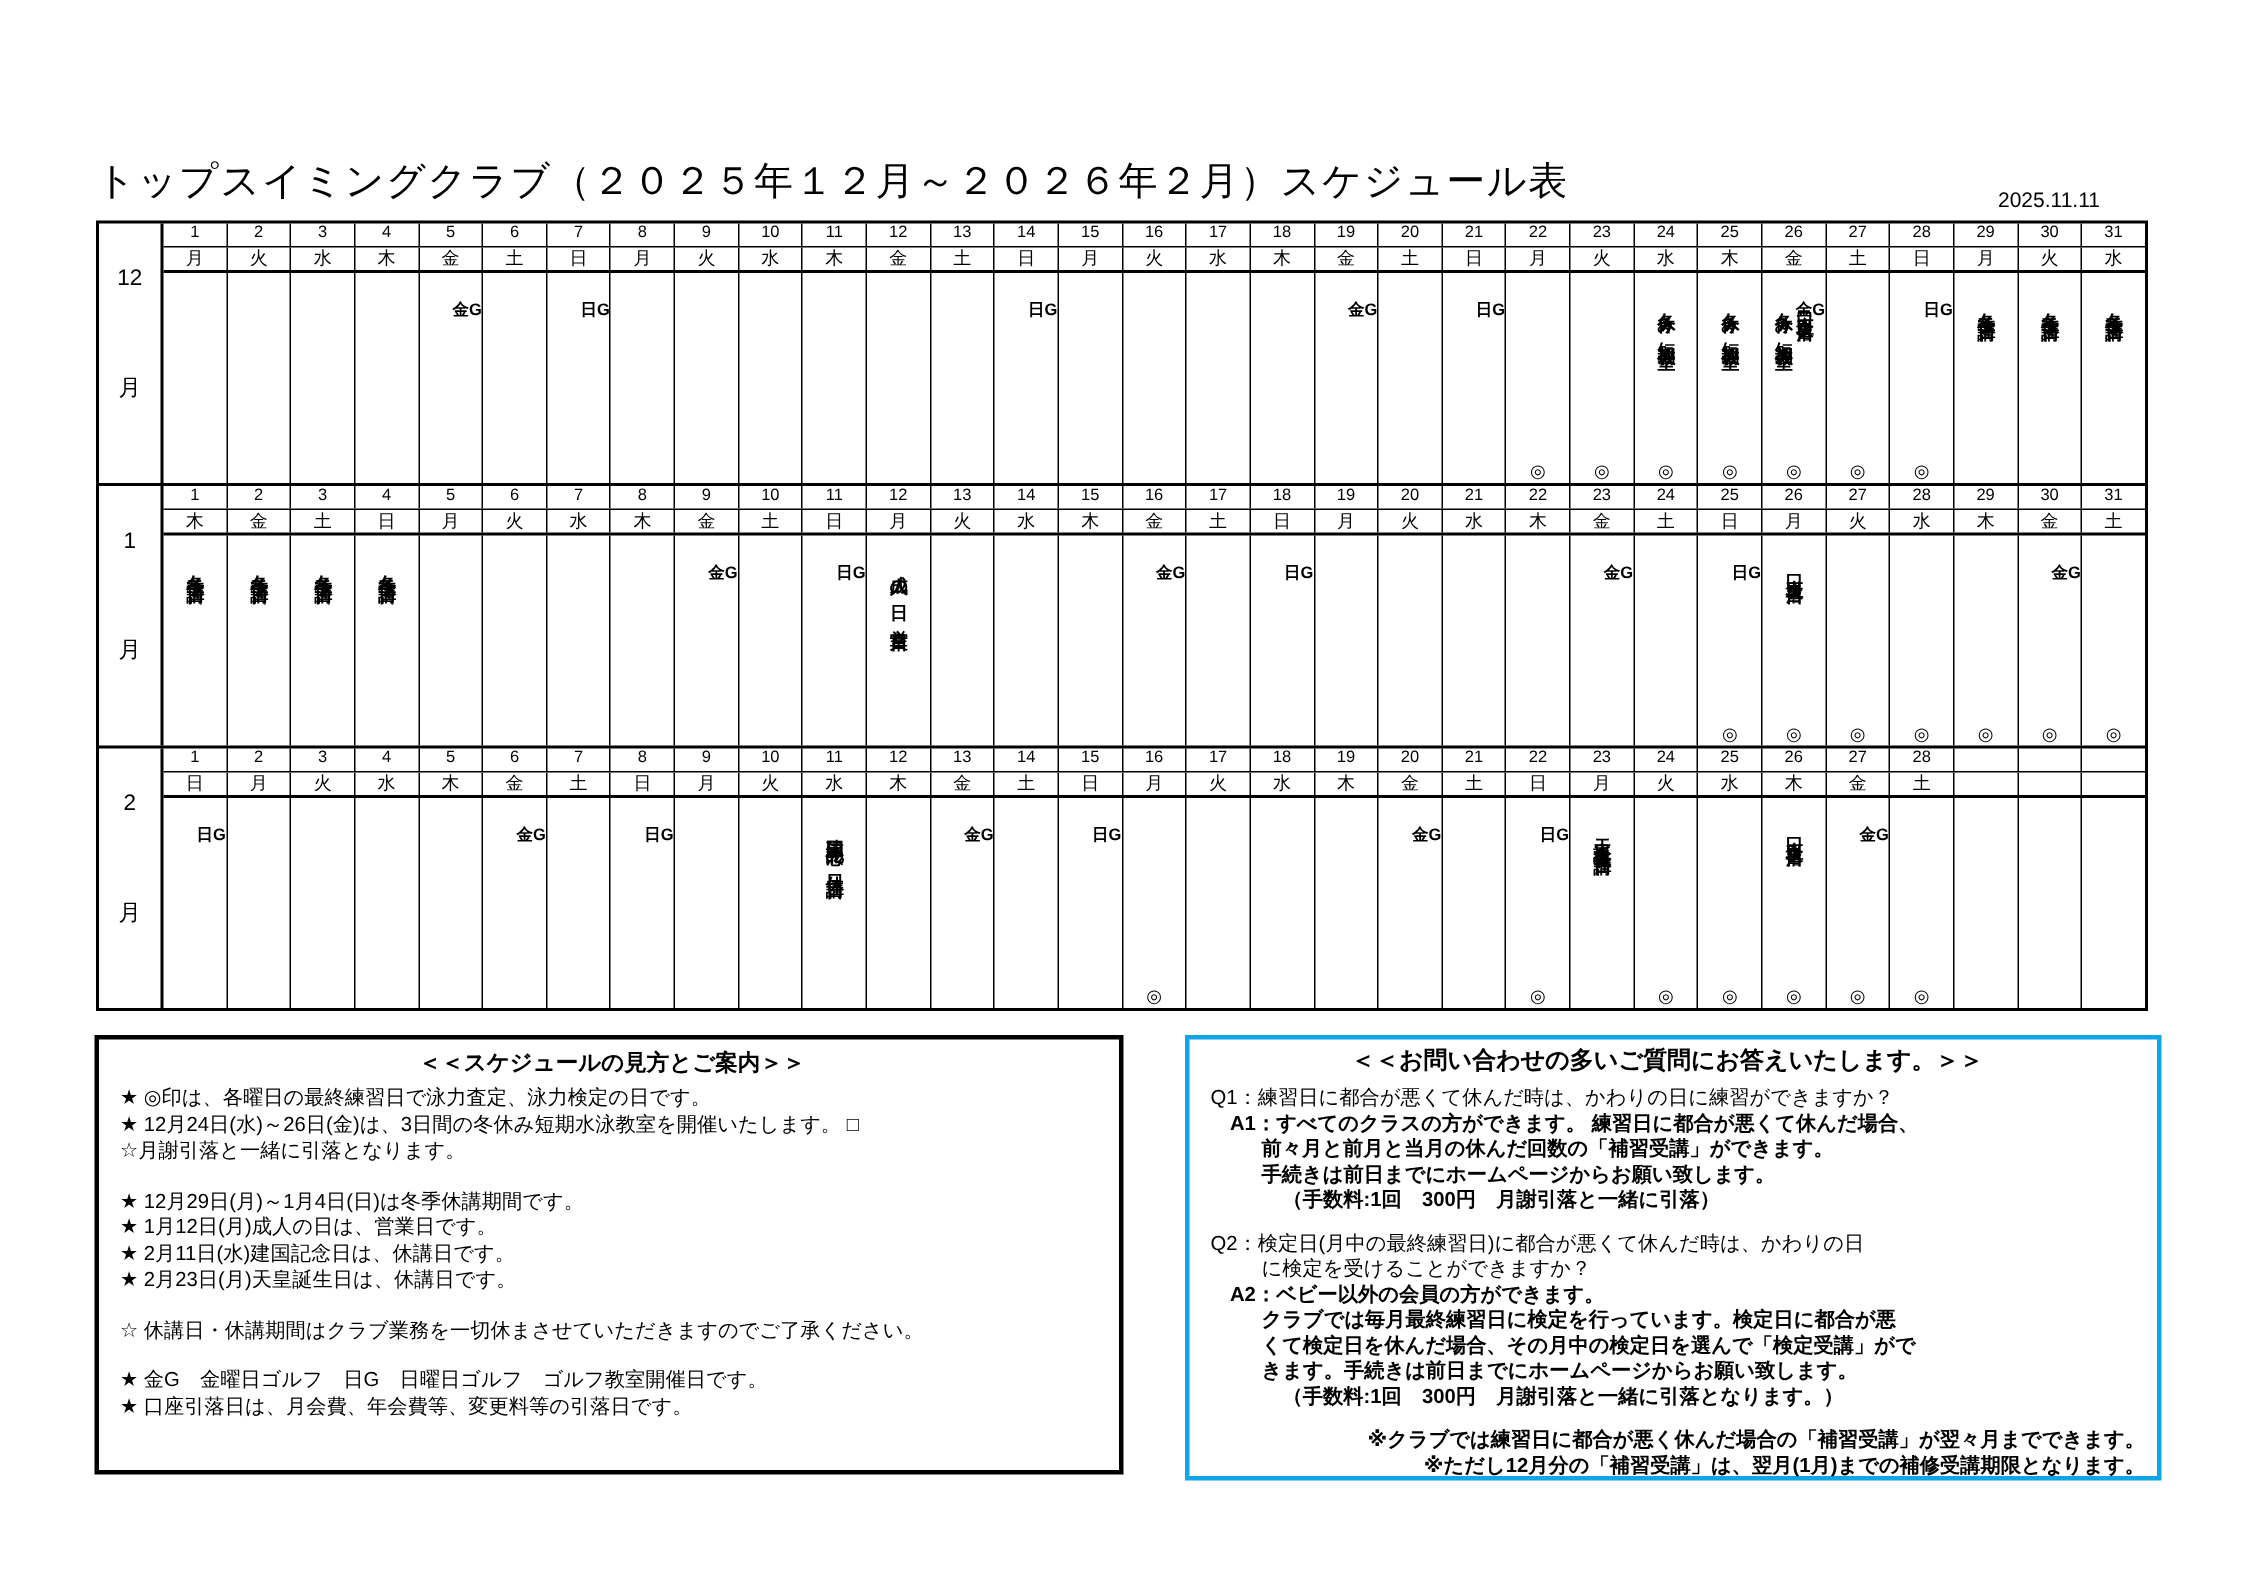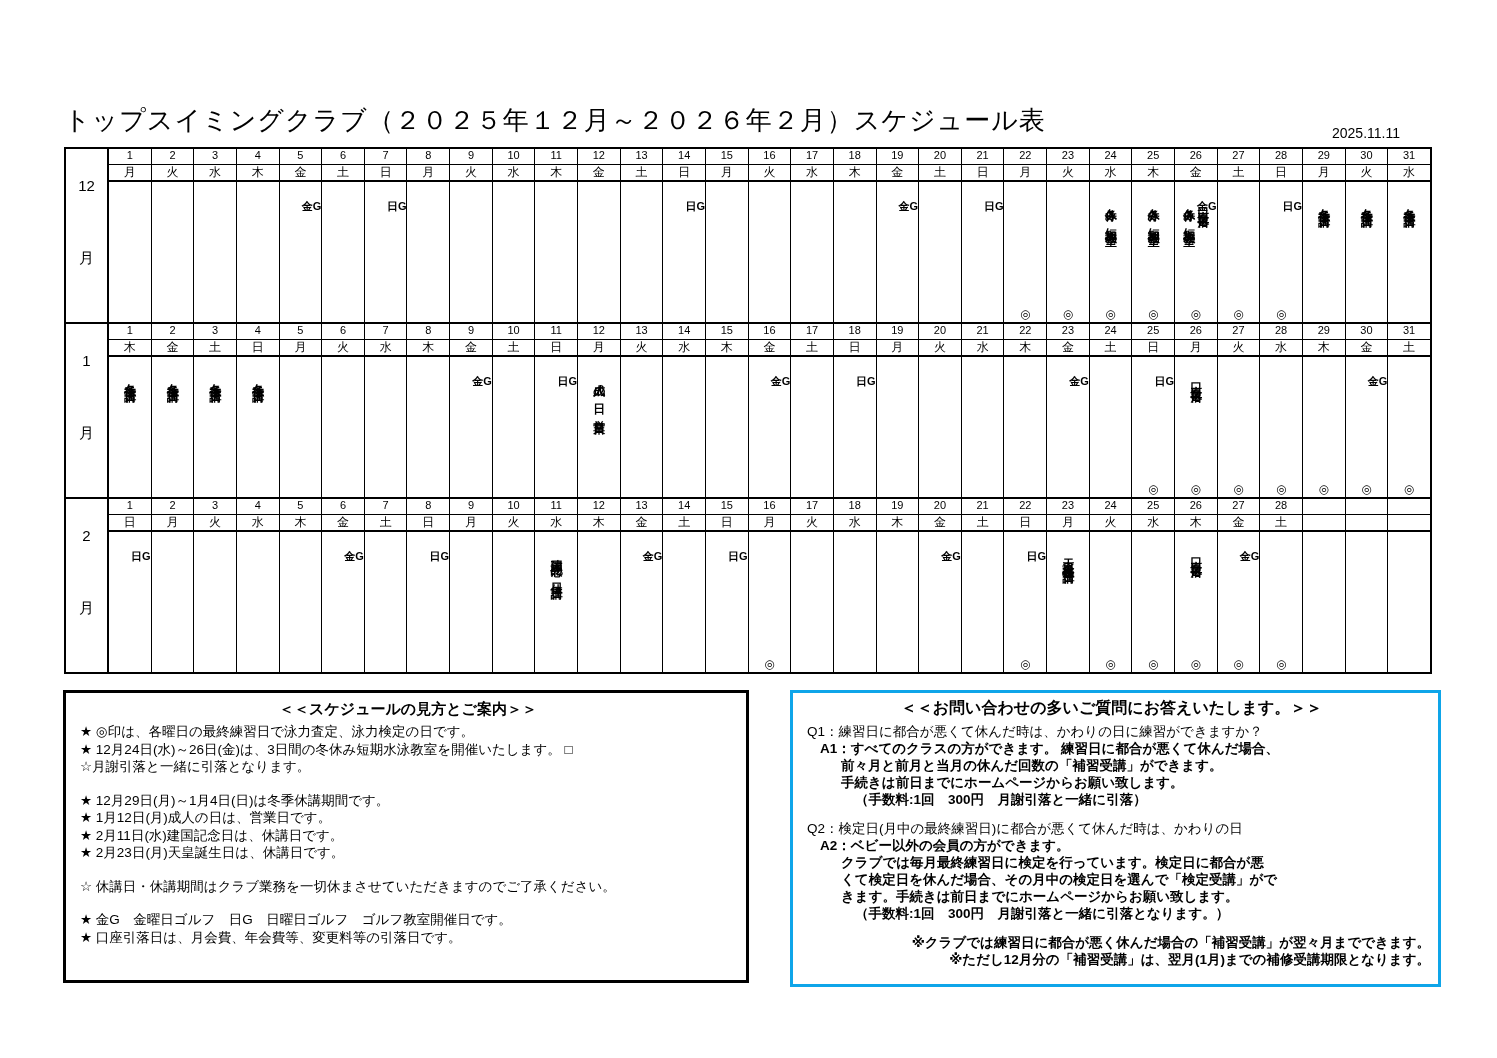--- a/index.html
+++ b/index.html
@@ -553,20 +553,21 @@
 <div class="qabox">
   <div class="btitle">＜＜お問い合わせの多いご質問にお答えいたします。＞＞</div>
   <div id="faq-lines">
       <div class="qline i-q">Q1：練習日に都合が悪くて休んだ時は、かわりの日に練習ができますか？</div>
       <div class="qline b i-a">A1：すべてのクラスの方ができます。 練習日に都合が悪くて休んだ場合、</div>
       <div class="qline b i-c">前々月と前月と当月の休んだ回数の「補習受講」ができます。</div>
       <div class="qline b i-c">手続きは前日までにホームページからお願い致します。</div>
       <div class="qline b i-f">（手数料:1回　300円　月謝引落と一緒に引落）</div>
       <div class="qline i-q sp"></div>
       <div class="qline i-q">Q2：検定日(月中の最終練習日)に都合が悪くて休んだ時は、かわりの日</div>
+      <div class="qline i-c">に検定を受けることができますか？</div>
       <div class="qline b i-a">A2：ベビー以外の会員の方ができます。</div>
       <div class="qline b i-c">クラブでは毎月最終練習日に検定を行っています。検定日に都合が悪</div>
       <div class="qline b i-c">くて検定日を休んだ場合、その月中の検定日を選んで「検定受講」がで</div>
       <div class="qline b i-c">きます。手続きは前日までにホームページからお願い致します。</div>
       <div class="qline b i-f">（手数料:1回　300円　月謝引落と一緒に引落となります。）</div>
       <div class="qline i-q sp"></div>
       <div class="qline b i-n">※クラブでは練習日に都合が悪く休んだ場合の「補習受講」が翌々月までできます。</div>
       <div class="qline b i-n">※ただし12月分の「補習受講」は、翌月(1月)までの補修受講期限となります。</div>
     </div>
 </div>

